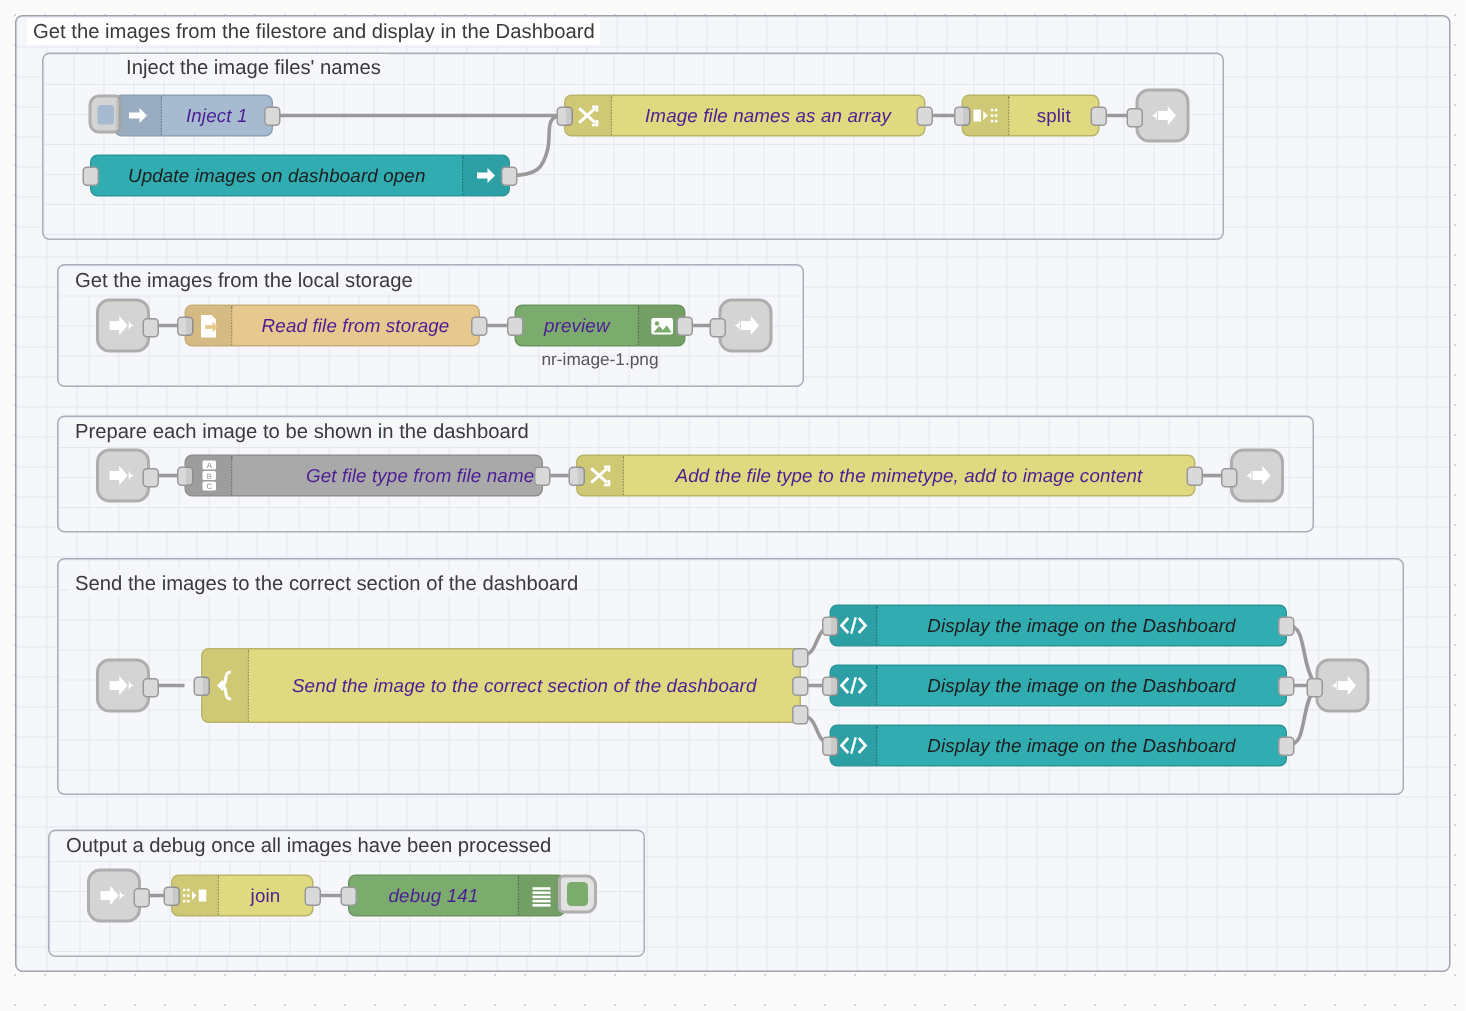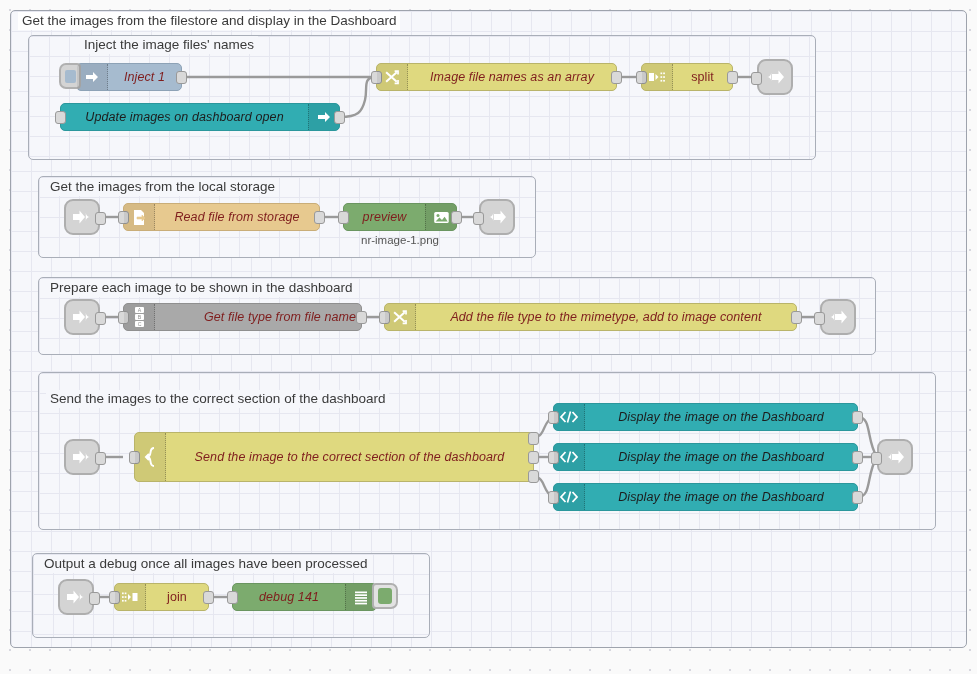--- a/index.html
+++ b/index.html
@@ -65,21 +65,21 @@
 
   
   .node {
     position: absolute;
     box-sizing: border-box;
     border: 1px solid #999;
     border-radius: 5px;
     display: flex;
     align-items: stretch;
     font-size: 12.5px;
-    color: #7f1d1d;
+    color: #4c1d95;
     overflow: visible;
   }
   .node .icon-box {
     width: 30px;
     flex: 0 0 30px;
     display: flex;
     align-items: center;
     justify-content: center;
     background: rgba(0,0,0,0.07);
     border-right: 1px dotted rgba(0,0,0,0.28);
@@ -189,21 +189,21 @@
   <div class="group" style="left:28px; top:35px; width:788px; height:125px;"></div>
   <div class="group-label" style="left:36px; top:36px; background:#f6f7fb;margin-left:44px;">Inject the image files' names</div>
 
   <div class="group" style="left:38px; top:176px; width:498px; height:82px;"></div>
   <div class="group-label" style="left:46px; top:178px; background:#f6f7fb;">Get the images from the local storage</div>
 
   <div class="group" style="left:38px; top:277px; width:838px; height:78px;"></div>
   <div class="group-label" style="left:46px; top:279px; background:#f6f7fb;">Prepare each image to be shown in the dashboard</div>
 
   <div class="group" style="left:38px; top:372px; width:898px; height:158px;"></div>
-  <div class="group-label" style="left:46px; top:390px; background:#f6f7fb;">Send the images to the correct section of the dashboard</div>
+  <div class="group-label" style="left:46px; top:380px; background:#f6f7fb;">Send the images to the correct section of the dashboard</div>
 
   <div class="group" style="left:32px; top:553px; width:398px; height:85px;"></div>
   <div class="group-label" style="left:40px; top:555px; background:#f6f7fb;">Output a debug once all images have been processed</div>
 
   <svg id="wires">
 
     <path d="M 182,77 C 250,77 300,77 340,77 C 360,77 362,77 376,77"></path>
 
     <path d="M 340,117 C 358,117 362,112 365,100 C 368,88 362,77 376,77"></path>
 

